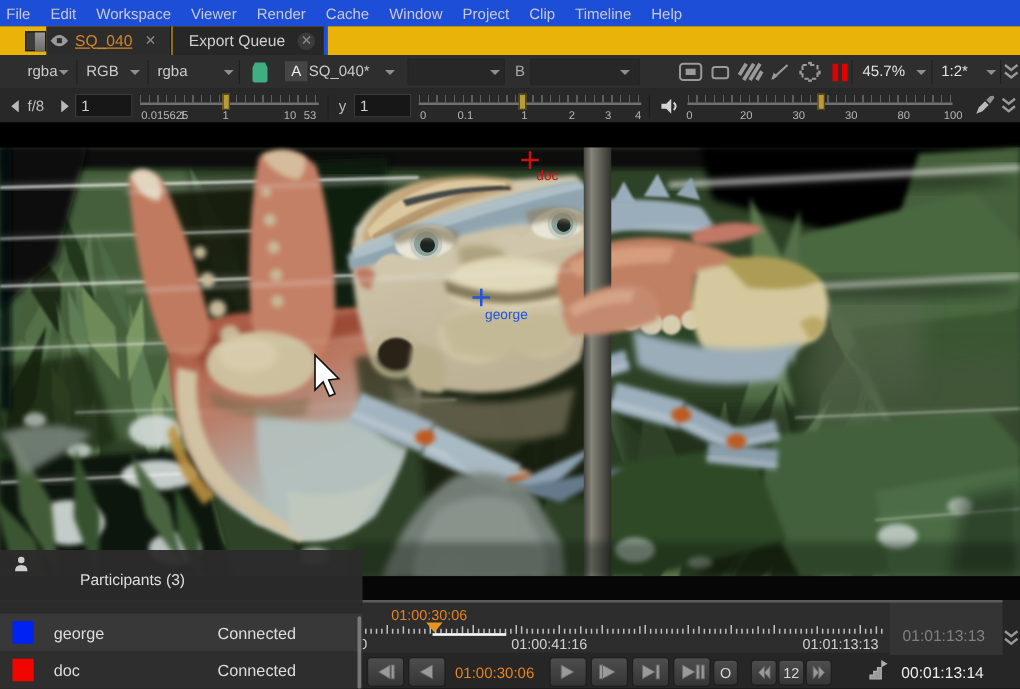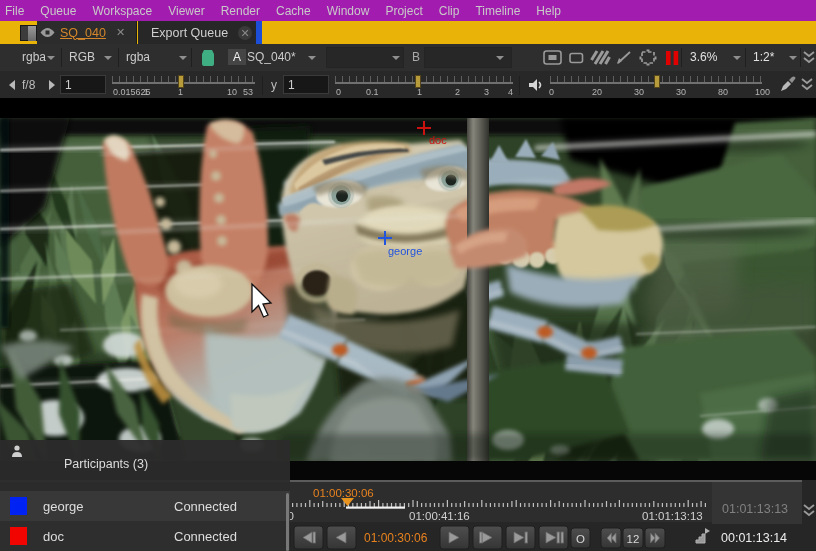--- a/index.html
+++ b/index.html
@@ -1,27 +1,27 @@
 <!DOCTYPE html>
 <html><head>
 <meta charset="utf-8">
 <style>
 * { margin:0; padding:0; box-sizing:border-box; }
 html,body { width:816px; height:551px; overflow:hidden; background:#000; font-family:"Liberation Sans", sans-serif; }
 #app { position:relative; width:816px; height:551px; background:#161616; }
 
-#menubar { position:absolute; left:0; top:0; width:816px; height:21px; background:#a21caf; color:#c9c9c9; font-size:12px; display:flex; align-items:center; }
+#menubar { position:absolute; left:0; top:0; width:816px; height:21px; background:#1d4ed8; color:#c9c9c9; font-size:12px; display:flex; align-items:center; }
 #menubar span { padding:0 8px; } #menubar span:first-child { padding-left:5px; }
 
 #tabbar { position:absolute; left:0; top:21px; width:816px; height:23px; background:#eab308; }
 #paneicon { position:absolute; left:20px; top:4px; width:17px; height:16px; background:#3c3c3c; border:1px solid #191919; }
 #paneicon::after { content:""; position:absolute; right:0; top:0; width:8px; height:15px; background:linear-gradient(#9a9a9a,#6a6a6a); }
 .tab { position:absolute; top:0; height:23px; font-size:12.5px; display:flex; align-items:center; }
 #tab1 { left:37px; width:100px; background:#2c2c2c; color:#d4862a; border-right:1px solid #1a1a1a;}
-#tab2 { left:138px; width:124px; background:#272727; color:#cfcfcf; border-right:6px solid #1d4ed8;}
+#tab2 { left:138px; width:124px; background:#272727; color:#cfcfcf; border-right:3px solid #1d4ed8;}
 .closex { color:#8a8a8a; font-size:11px; margin-left:10px; }
 #tab2 .closex { background:#3a3a3a; border-radius:8px; width:14px; height:14px; text-align:center; line-height:14px;}
 
 #ctrlrow { position:absolute; left:0; top:44px; width:816px; height:27px; background:#2e2e2e; color:#cccccc; font-size:12px; }
 .sep { position:absolute; top:4px; width:1px; height:19px; background:#1f1f1f; }
 .darr { position:absolute; top:12px; width:0; height:0; border-left:4px solid transparent; border-right:4px solid transparent; border-top:4px solid #8f8f8f; }
 .ctext { position:absolute; top:6px; }
 .dropbox { position:absolute; top:3px; height:21px; background:#272727; border:1px solid #242424; }
 
 #sliderow { position:absolute; left:0; top:71px; width:816px; height:27px; background:#282828; color:#bdbdbd; font-size:11px; }
@@ -44,21 +44,21 @@
 .prow { position:absolute; left:0; width:290px; height:30px; }
 .swatch { position:absolute; left:10px; top:6px; width:17px; height:18px; }
 .pname { position:absolute; left:43px; top:8px; }
 .pstat { position:absolute; left:174px; top:8px; }
 </style>
 </head>
 <body>
 <div id="app">
   <div id="menubar">
     <span>File</span>
-      <span>Queue</span>
+      <span>Edit</span>
       <span>Workspace</span>
       <span>Viewer</span>
       <span>Render</span>
       <span>Cache</span>
       <span>Window</span>
       <span>Project</span>
       <span>Clip</span>
       <span>Timeline</span>
       <span>Help</span>
   </div>
@@ -110,21 +110,21 @@
       <polygon points="617,20 622,17 619,14" fill="#9a9a9a"></polygon>
       <rect x="642" y="8" width="12" height="11" fill="none" stroke="#9a9a9a" stroke-width="1.7" stroke-dasharray="3.5 2.5"></rect>
       <rect x="646.5" y="5.5" width="3" height="2" fill="#9a9a9a"></rect>
         <rect x="646.5" y="19.5" width="3" height="2" fill="#9a9a9a"></rect>
       <rect x="639.5" y="12.5" width="2" height="3" fill="#9a9a9a"></rect>
         <rect x="654.5" y="12.5" width="2" height="3" fill="#9a9a9a"></rect>
       <rect x="666" y="7" width="4.6" height="14" fill="#e00000"></rect>
         <rect x="673.6" y="7" width="4.6" height="14" fill="#e00000"></rect>
     </svg>
     <span class="sep" style="left:681px"></span>
-      <span class="ctext" style="left:690px;color:#e2e2e2">3.6%</span>
+      <span class="ctext" style="left:690px;color:#e2e2e2">45.7%</span>
       <span class="darr" style="left:733px"></span>
     <span class="sep" style="left:745px"></span>
     <span class="ctext" style="left:753px;color:#e2e2e2">1:2*</span>
       <span class="darr" style="left:789px"></span>
     <span class="sep" style="left:800px"></span>
     <svg width="12" height="14" viewBox="0 0 12 14" style="position:absolute;left:803px;top:7px">
         <path d="M1 1 L6 5 L11 1" fill="none" stroke="#9a9a9a" stroke-width="1.8"></path>
         <path d="M1 7 L6 11 L11 7" fill="none" stroke="#9a9a9a" stroke-width="1.8"></path>
       </svg>
   </div>

